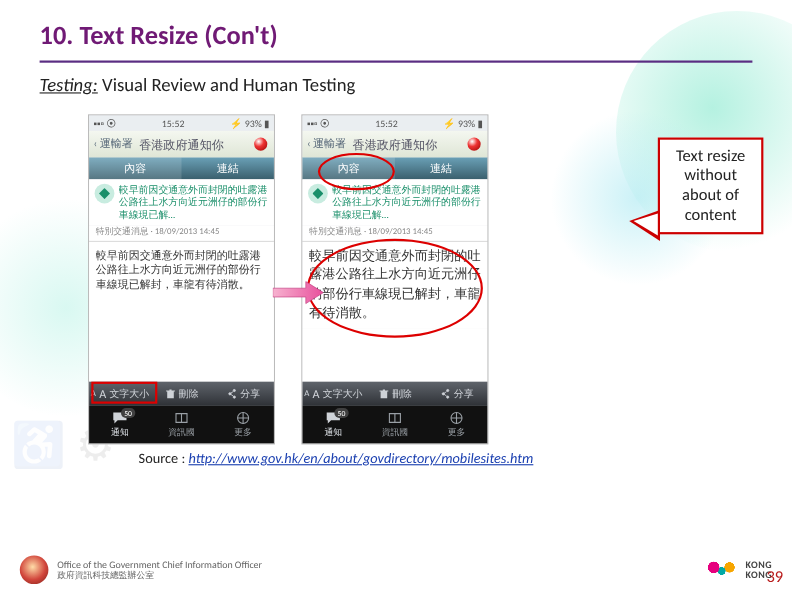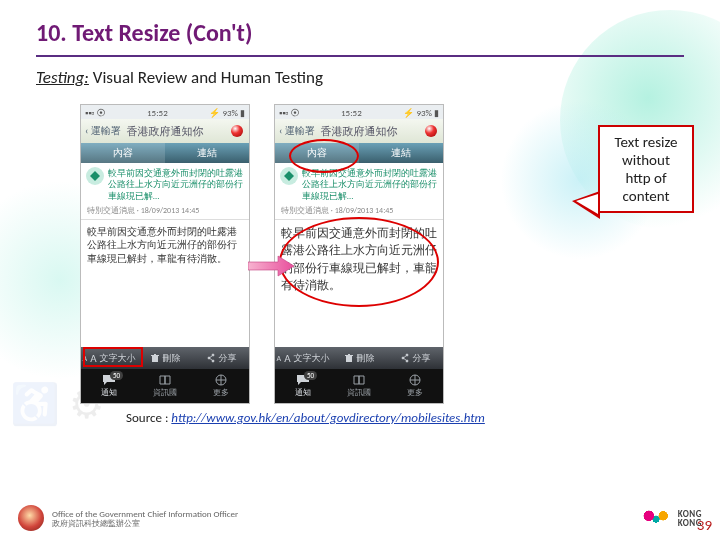--- a/index.html
+++ b/index.html
@@ -237,21 +237,21 @@
           </linearGradient>
         </defs>
       <path d="M0 8 H30 V2 L46 12 L30 22 V16 H0 Z" fill="url(#ag)" stroke="#c23f82" stroke-width="0.6"></path>
     </svg>
   </div>
 
   <div class="callout">
     <div class="box">
       <div>Text resize</div>
       <div>without</div>
-      <div>http of</div>
+      <div>about of</div>
       <div>content</div>
     </div>
     <div class="tail"></div>
   </div>
 
   <div class="source">
     <span>Source : </span><a href="#">http://www.gov.hk/en/about/govdirectory/mobilesites.htm</a>
   </div>
 </div>
 

